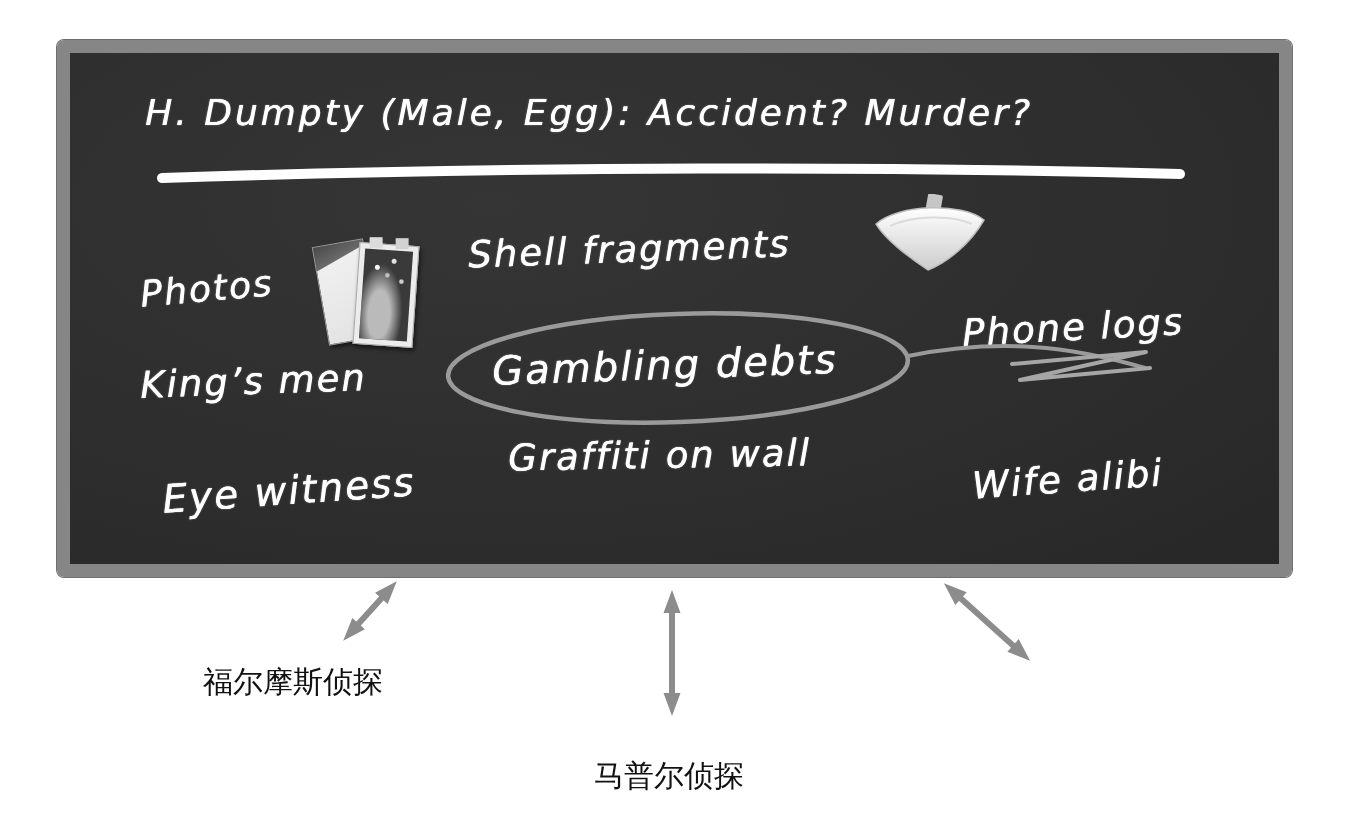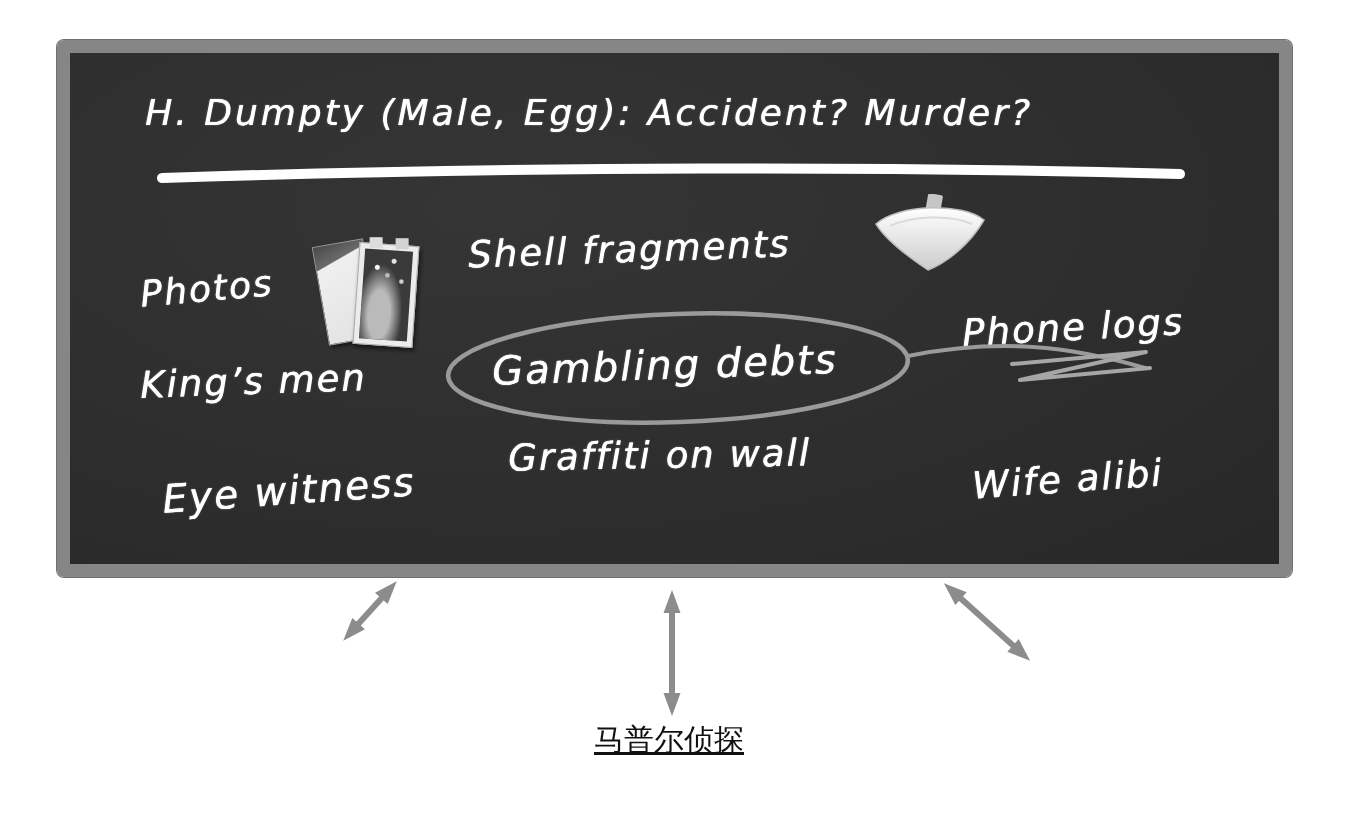--- a/index.html
+++ b/index.html
@@ -108,21 +108,21 @@
   
   .cjk {
     position: absolute;
     color: #111111;
     font-family: "DejaVu Serif", "Liberation Serif", serif;
     font-size: 30px;
     white-space: nowrap;
     z-index: 3;
   }
   .det-holmes { left: 203px; top: 662px; }
-  .det-marple { left: 594px; top: 720px; text-decoration: underline; }
+  .det-marple { left: 594px; top: 756px; }
   .det-spade  { left: 983px; top: 698px; }
 </style>
 </head>
 <body>
 
 <div class="canvas">
 
   <div class="board"></div>
 
   <svg class="decor" width="1352" height="813" viewBox="0 0 1352 813">
@@ -171,15 +171,16 @@
     <line x1="20" y1="12" x2="110" y2="12" stroke="#8c8c8c" stroke-width="6"></line>
     <polygon points="2,12 25,3.5 25,20.5" fill="#8c8c8c"></polygon>
     <polygon points="128,12 105,3.5 105,20.5" fill="#8c8c8c"></polygon>
   </svg>
   <svg class="arrow arrow-spade" width="120" height="24" viewBox="0 0 120 24">
     <line x1="20" y1="12" x2="100" y2="12" stroke="#8c8c8c" stroke-width="6"></line>
     <polygon points="2,12 25,3.5 25,20.5" fill="#8c8c8c"></polygon>
     <polygon points="118,12 95,3.5 95,20.5" fill="#8c8c8c"></polygon>
   </svg>
 
+  <div class="cjk det-holmes">福尔摩斯侦探</div>
   <div class="cjk det-marple">马普尔侦探</div>
 
 </div>
 
 </body></html>

